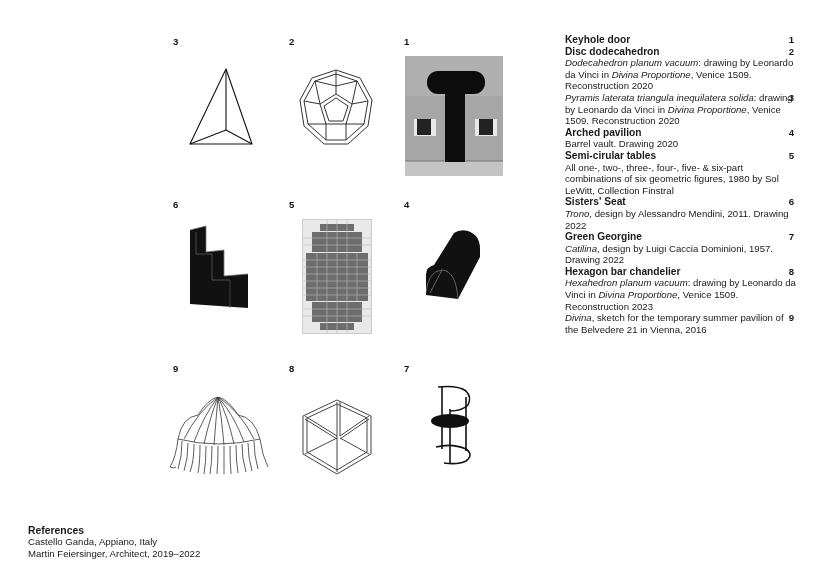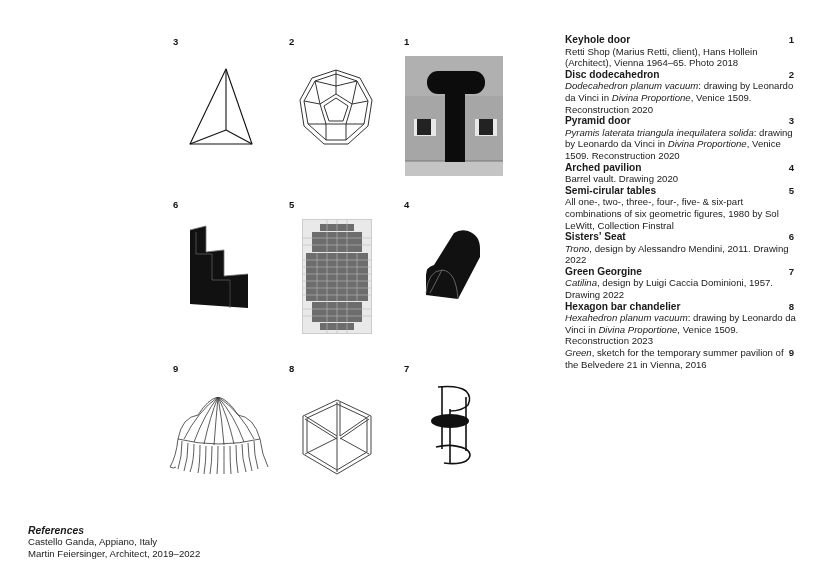--- a/index.html
+++ b/index.html
@@ -19,21 +19,21 @@
     }
     .entry { position: relative; }
     .entry-title { font-weight: bold; font-size: 10.2px; display: block; padding-right: 30px; }
     .entry-num { position: absolute; right: 3px; top: 0; font-weight: bold; font-size: 9.6px; }
     .entry-desc { display: block; }
     .entry-desc i { font-style: italic; margin-top: 28px; }
 
     .refs {
       position: absolute; left: 28px; top: 525px; font-size: 9.6px; line-height: 11.4px; color: #1a1a1a;
     }
-    .refs-title { font-weight: bold; font-style: italic; font-size: 10.4px; display: block; }
+    .refs-title { font-weight: bold; font-size: 10.4px; display: block; }
     .refs-line { display: block; }
   </style>
 </head>
 <body>
 
 <span class="grid-label" style="left:173px;top:36px">3</span>
 <span class="grid-label" style="left:289px;top:36px">2</span>
 <span class="grid-label" style="left:404px;top:36px">1</span>
 
 <span class="grid-label" style="left:173px;top:199px">6</span>
@@ -198,29 +198,27 @@
       <path d="M8,64 Q24,60 38,66 Q46,72 38,78 Q30,82 16,80"></path>
     </g>
     <ellipse cx="22" cy="38" rx="19" ry="7" fill="#111"></ellipse>
   </svg>
 </div>
 
 <div class="legend" id="legend">
     <div class="entry">
       <span class="entry-title">Keyhole door</span>
       <span class="entry-num">1</span>
-      <span class="entry-desc"><span>Retti Shop (Marius Retti, client), Hans Hollein (Architect), Vienna 1964–65. Photo 2018</span></span>
     </div>
     <div class="entry">
       <span class="entry-title">Disc dodecahedron</span>
       <span class="entry-num">2</span>
       <span class="entry-desc"><i>Dodecahedron planum vacuum</i><span>: drawing by Leonardo da Vinci in </span><i>Divina Proportione</i><span>, Venice 1509. Reconstruction 2020</span></span>
     </div>
     <div class="entry">
-      <span class="entry-title">Pyramid door</span>
       <span class="entry-num">3</span>
       <span class="entry-desc"><i>Pyramis laterata triangula inequilatera solida</i><span>: drawing by Leonardo da Vinci in </span><i>Divina Proportione</i><span>, Venice 1509. Reconstruction 2020</span></span>
     </div>
     <div class="entry">
       <span class="entry-title">Arched pavilion</span>
       <span class="entry-num">4</span>
       <span class="entry-desc"><span>Barrel vault. Drawing 2020</span></span>
     </div>
     <div class="entry">
       <span class="entry-title">Semi-cirular tables</span>
@@ -237,21 +235,21 @@
       <span class="entry-num">7</span>
       <span class="entry-desc"><i>Catilina</i><span>, design by Luigi Caccia Dominioni, 1957. Drawing 2022</span></span>
     </div>
     <div class="entry">
       <span class="entry-title">Hexagon bar chandelier</span>
       <span class="entry-num">8</span>
       <span class="entry-desc"><i>Hexahedron planum vacuum</i><span>: drawing by Leonardo da Vinci in </span><i>Divina Proportione</i><span>, Venice 1509. Reconstruction 2023</span></span>
     </div>
     <div class="entry">
       <span class="entry-num">9</span>
-      <span class="entry-desc"><i>Green</i><span>, sketch for the temporary summer pavilion of the Belvedere 21 in Vienna, 2016</span></span>
+      <span class="entry-desc"><i>Divina</i><span>, sketch for the temporary summer pavilion of the Belvedere 21 in Vienna, 2016</span></span>
     </div>
   </div>
 
 <div class="refs">
   <span class="refs-title">References</span>
   <span class="refs-line">Castello Ganda, Appiano, Italy</span>
   <span class="refs-line">Martin Feiersinger, Architect, 2019–2022</span>
 </div>
 
 </body></html>

